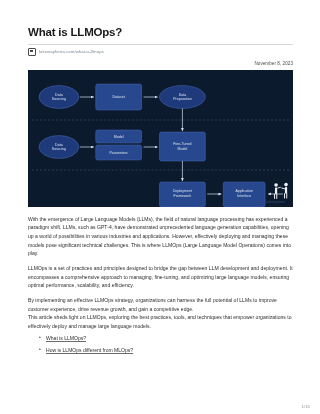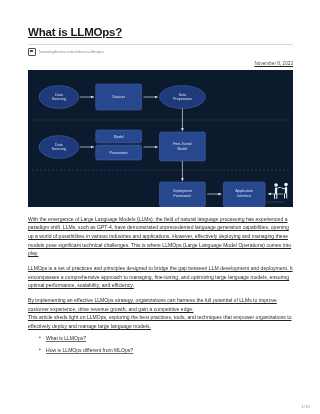--- a/index.html
+++ b/index.html
@@ -14,21 +14,20 @@
     color: #222222;
     overflow: hidden;
     position: relative;
   }
   .page {
     position: relative;
     width: 320px;
     height: 414px;
     box-sizing: border-box;
     padding: 26px 27px 0 28px;
-    text-decoration: underline;
   }
 
   
   .doc-title {
     font-size: 11.5px;
     font-weight: bold;
     color: #1a1a1a;
     letter-spacing: -0.2px;
     margin: 0 0 5px 0;
     line-height: 1.1;

